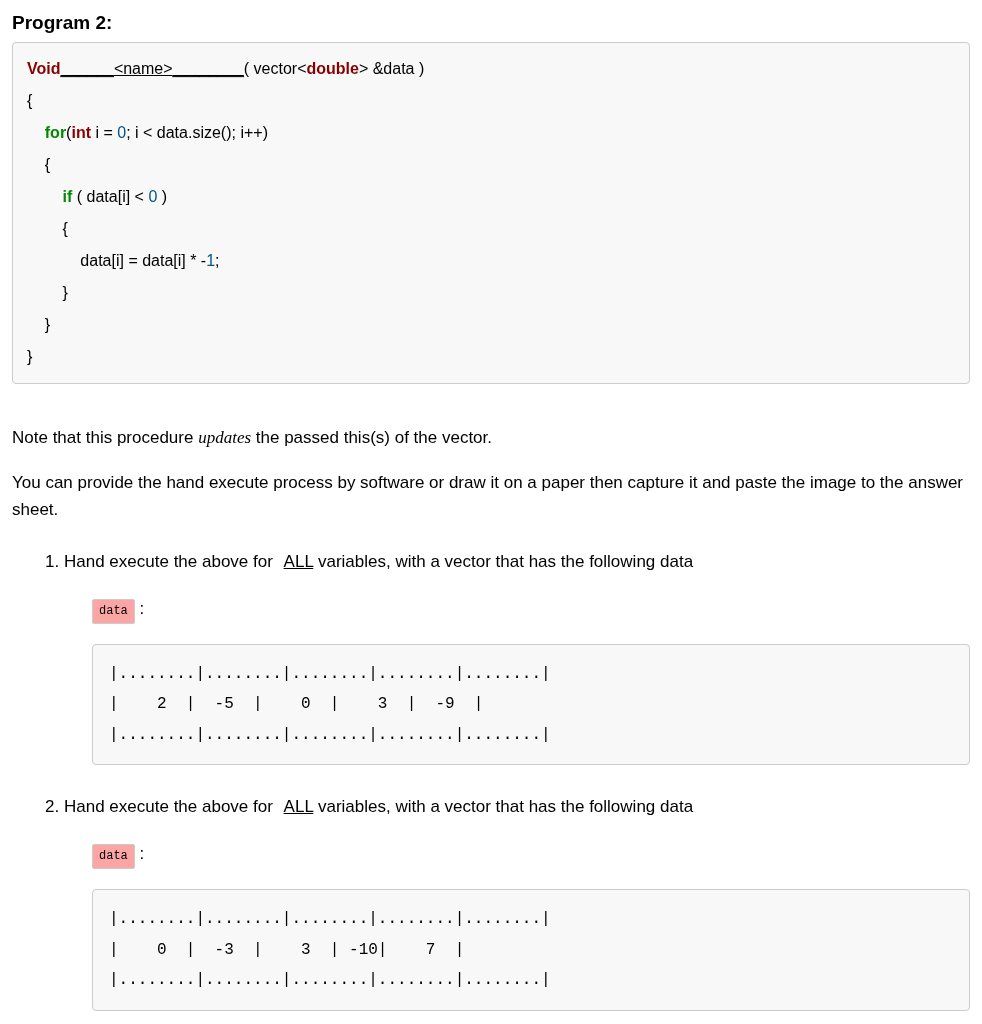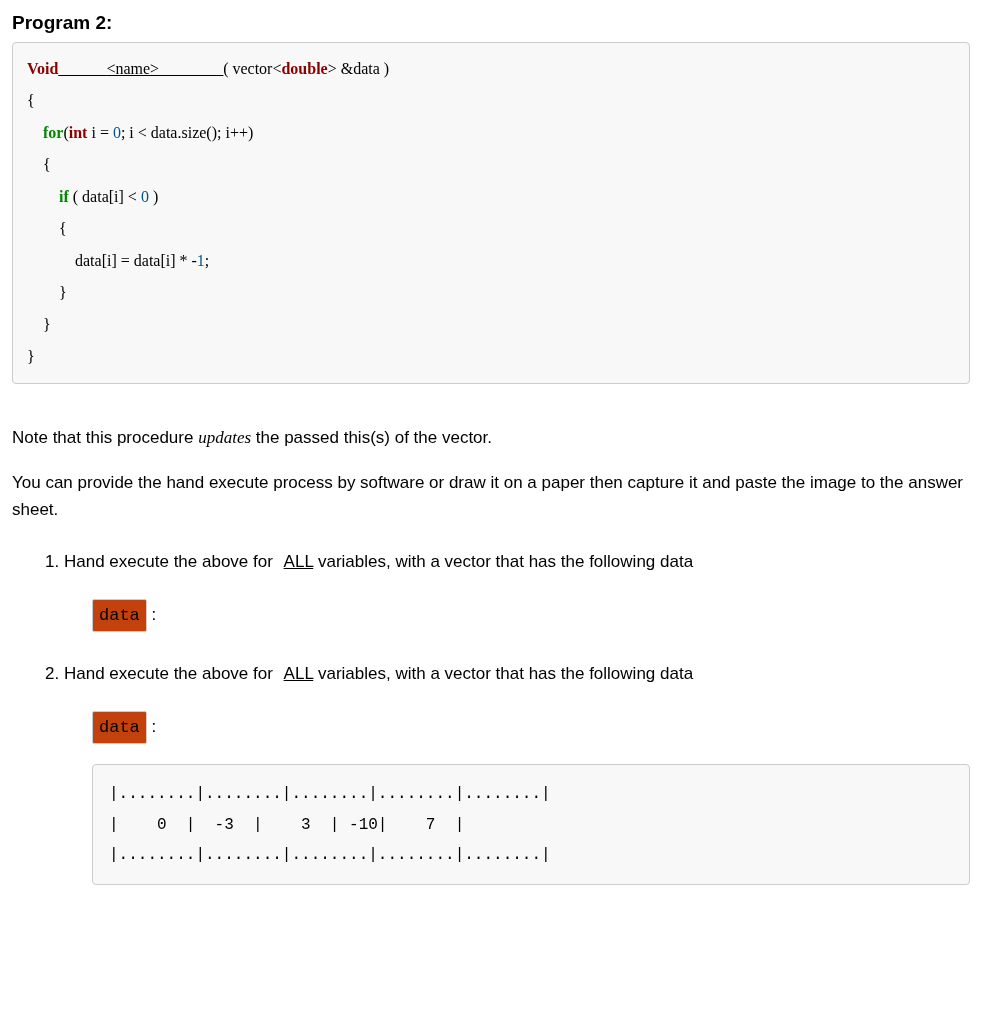--- a/index.html
+++ b/index.html
@@ -17,21 +17,21 @@
     .heading {
       font-size: 19px;
       font-weight: bold;
       margin-bottom: 8px;
     }
     .code-block {
       background: #f8f8f8;
       border: 1px solid #ccc;
       border-radius: 4px;
       padding: 10px 14px;
-      font-family: Liberation Serif, serif;
+      font-family: Liberation Sans, sans-serif;
       font-size: 16px;
       line-height: 2.0;
       white-space: pre;
       margin-bottom: 40px;
       overflow-x: auto;
     }
     .code-block .kw-type {
       color: #880000;
       font-weight: bold;
     }
@@ -77,26 +77,26 @@
       line-height: 1.6;
       margin-bottom: 28px;
     }
     .all-underline {
       font-weight: normal;
       text-decoration: underline;
       margin-left: 6px;
     }
     .data-label {
       display: inline-block;
-      background: #c2410c;
+      background: #fca5a5;
       border: 1px solid #ccc;
       border-radius: 2px;
       padding: 2px 6px;
       font-family: "Courier New", Courier, monospace;
-      font-size: 17px;
+      font-size: 12px;
       margin-top: 24px;
       margin-left: 28px;
     }
     .data-colon {
       font-family: Arial, Helvetica, sans-serif;
     }
     .data-table-box {
       background: #f8f8f8;
       border: 1px solid #ccc;
       border-radius: 4px;
@@ -130,20 +130,23 @@
 </div>
 
 <div class="paragraph">You can provide the hand execute process by software or draw it on a paper then capture it and paste the image to the answer sheet.</div>
 
 <ol class="question-list">
   <li>
     <span>Hand execute the above for </span><span class="all-underline">ALL</span><span> variables, with a vector that has the following data</span>
     <div>
       <span class="data-label">data</span><span class="data-colon"> :</span>
     </div>
+    <div class="data-table-box"><span>|........|........|........|........|........|</span>
+<span>|    2  |  -5  |    0  |    3  |  -9  |</span>
+<span>|........|........|........|........|........|</span></div>
   </li>
   <li>
     <span>Hand execute the above for </span><span class="all-underline">ALL</span><span> variables, with a vector that has the following data</span>
     <div>
       <span class="data-label">data</span><span class="data-colon"> :</span>
     </div>
     <div class="data-table-box"><span>|........|........|........|........|........|</span>
 <span>|    0  |  -3  |    3  | -10|    7  |</span>
 <span>|........|........|........|........|........|</span></div>
   </li>

